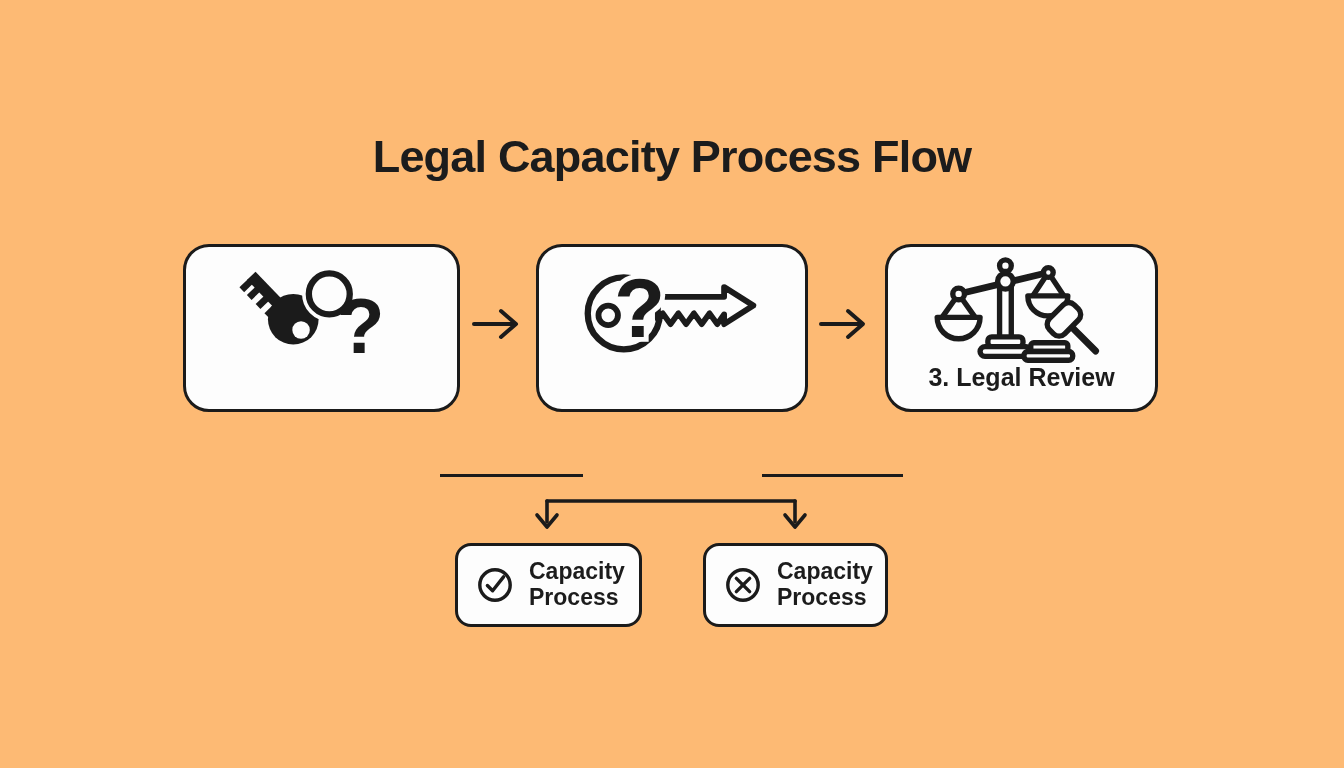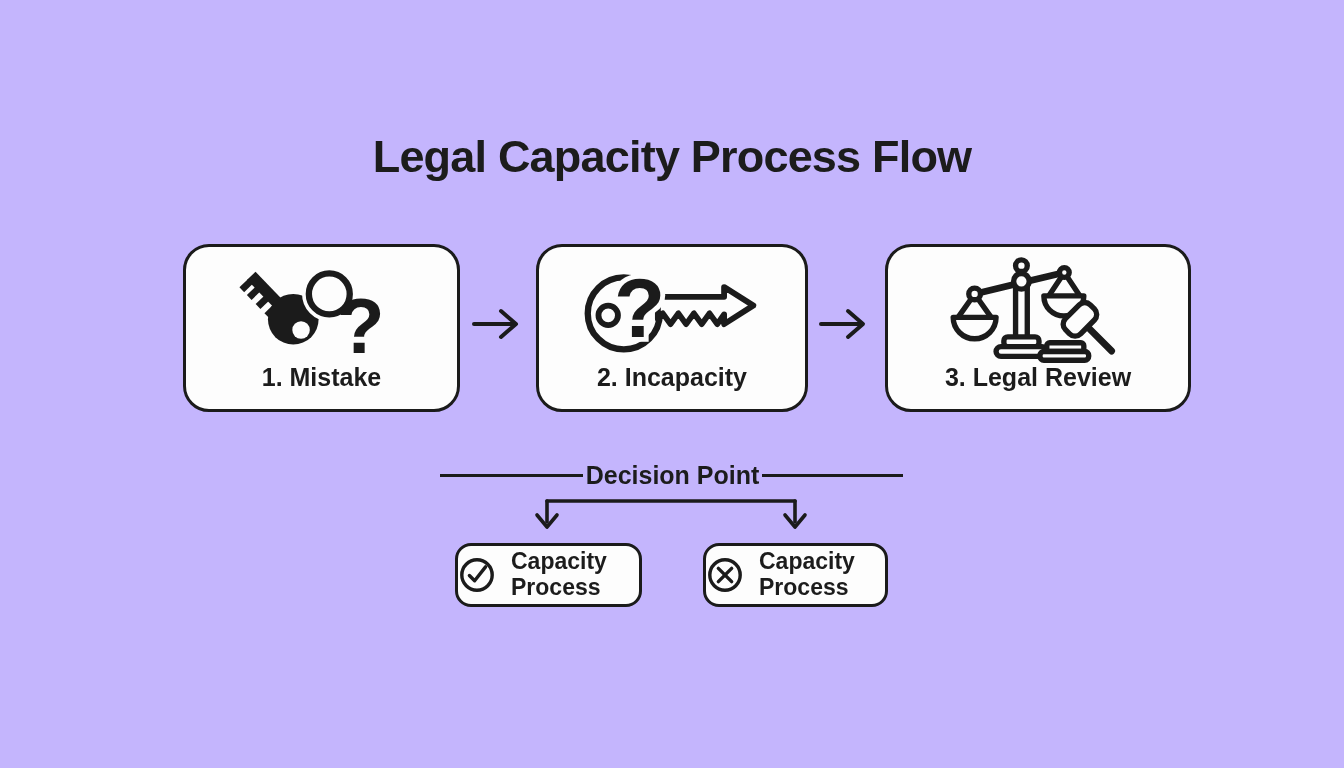--- a/index.html
+++ b/index.html
@@ -1,51 +1,51 @@
 <!DOCTYPE html>
 <html><head>
 <meta charset="utf-8">
 <style>
   html,body { margin:0; padding:0; background:#fbfbfb; }
   .canvas {
     position:relative; width:1344px; height:768px;
-    background:#c4b5fd; overflow:hidden;
+    background:#fdba74; overflow:hidden;
     font-family:"Liberation Sans", sans-serif; color:#1c1c1c;
   }
   .title {
     position:absolute; top:131px; left:0; width:100%;
     text-align:center; font-size:45px; font-weight:800; letter-spacing:-0.8px;
   }
   .step-box {
     position:absolute; top:244px; height:168px; box-sizing:border-box;
     border:3px solid #1b1b1b; border-radius:26px; background:#fdfdfd;
   }
   #step1 { left:183px; width:277px; }
   #step2 { left:536px; width:272px; }
-  #step3 { left:885px; width:306px; }
+  #step3 { left:885px; width:273px; }
   .step-icon { position:absolute; top:6px; left:0; width:100%; display:flex; justify-content:center; }
   .step-label {
     position:absolute; bottom:17px; left:0; width:100%;
     text-align:center; font-size:25px; font-weight:800;
   }
   .flow-arrow { position:absolute; top:304px; }
   #arrow1 { left:470px; }
   #arrow2 { left:817px; }
   .decision-line { position:absolute; top:474px; height:3px; background:#1b1b1b; }
   #dline-left  { left:440px; width:143px; }
   #dline-right { left:762px; width:141px; }
   .decision-label {
     position:absolute; top:461px; left:583px; width:179px;
     text-align:center; font-size:25px; font-weight:800;
   }
   .branch { position:absolute; left:530px; top:492px; }
   .outcome-box {
-    position:absolute; top:543px; height:64px; box-sizing:border-box;
+    position:absolute; top:543px; height:84px; box-sizing:border-box;
     border:3px solid #1b1b1b; border-radius:16px; background:#fdfdfd;
-    display:flex; align-items:center; gap:15px; 
+    display:flex; align-items:center; gap:15px; padding-left:18px;
   }
   #outcome-granted { left:455px; width:187px; }
   #outcome-denied  { left:703px; width:185px; }
   .outcome-text { font-size:23px; font-weight:800; line-height:1.12; }
   svg text {
     font-family:"Liberation Sans", sans-serif; font-weight:800;
   }
 </style>
 </head>
 <body>
@@ -64,21 +64,20 @@
           <rect x="44" y="-17" width="7" height="12"></rect>
           <rect x="55" y="-17" width="7" height="12"></rect>
         </g>
         <circle cx="58" cy="68" r="26" fill="#1b1b1b"></circle>
         <circle cx="66" cy="79" r="9" fill="#fdfdfd"></circle>
         <circle cx="95" cy="42" r="21" fill="none" stroke="#fdfdfd" stroke-width="14"></circle>
         <circle cx="95" cy="42" r="21" fill="none" stroke="#1b1b1b" stroke-width="6.5"></circle>
         <text x="103" y="103" font-size="80" fill="#1b1b1b">?</text>
       </svg>
     </div>
-    <div class="step-label">1. Mistake</div>
   </div>
 
   <div class="flow-arrow" id="arrow1">
     <svg width="52" height="40" viewBox="0 0 52 40">
       <g stroke="#1b1b1b" stroke-width="4" fill="none" stroke-linecap="round" stroke-linejoin="round">
         <line x1="4" y1="20" x2="44" y2="20"></line>
         <polyline points="31,7 46,20 31,33"></polyline>
       </g>
     </svg>
   </div>
@@ -87,21 +86,20 @@
     <div class="step-icon">
       <svg width="190" height="112" viewBox="0 0 195 115">
         <g stroke="#1b1b1b" fill="#fdfdfd" stroke-linejoin="round">
           <circle cx="48" cy="62" r="37" stroke-width="6.5"></circle>
           <path stroke-width="6" d="M83 45 H151 V35 L181 54 L151 73 V63 L144 73 L136 62 L128 73 L120 62 L112 73 L104 62 L96 73 L88 62 L83 68 Z"></path>
           <circle cx="32" cy="64" r="10" stroke-width="6"></circle>
         </g>
         <text x="38" y="86" font-size="86" fill="#1b1b1b" style="paint-order:stroke; stroke:#fdfdfd; stroke-width:10px;">?</text>
       </svg>
     </div>
-    <div class="step-label">2. Incapacity</div>
   </div>
 
   <div class="flow-arrow" id="arrow2">
     <svg width="52" height="40" viewBox="0 0 52 40">
       <g stroke="#1b1b1b" stroke-width="4" fill="none" stroke-linecap="round" stroke-linejoin="round">
         <line x1="4" y1="20" x2="44" y2="20"></line>
         <polyline points="31,7 46,20 31,33"></polyline>
       </g>
     </svg>
   </div>
@@ -130,21 +128,20 @@
           </g>
           <rect x="104" y="92" width="38" height="9" rx="3"></rect>
           <rect x="97" y="101" width="50" height="9" rx="4"></rect>
         </g>
       </svg>
     </div>
     <div class="step-label">3. Legal Review</div>
   </div>
 
   <div class="decision-line" id="dline-left"></div>
-  <div class="decision-label">Decision Point</div>
   <div class="decision-line" id="dline-right"></div>
 
   <div class="branch">
     <svg width="282" height="48" viewBox="0 0 282 48">
       <g stroke="#1b1b1b" stroke-width="3.6" fill="none" stroke-linecap="round" stroke-linejoin="round">
         <path d="M17 9 H265"></path>
         <path d="M17 9 V30"></path>
         <path d="M265 9 V30"></path>
         <polyline points="7,23 17,35 27,23"></polyline>
         <polyline points="255,23 265,35 275,23"></polyline>

